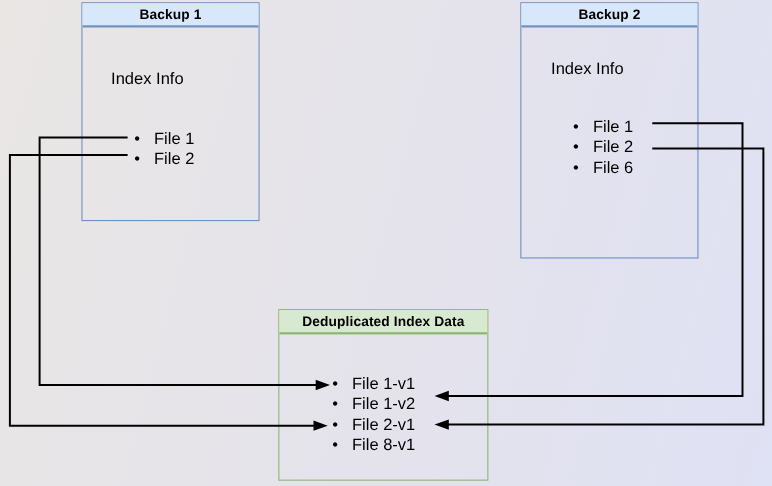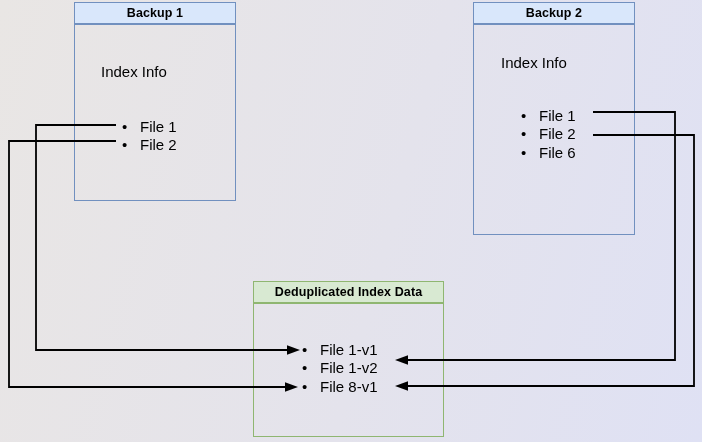--- a/index.html
+++ b/index.html
@@ -80,20 +80,24 @@
       <div class="li">
         <span class="dot"></span>
         <span>File 1-v1</span>
       </div>
       <div class="li">
         <span class="dot"></span>
         <span>File 1-v2</span>
       </div>
       <div class="li">
         <span class="dot"></span>
+        <span>File 2-v1</span>
+      </div>
+      <div class="li">
+        <span class="dot"></span>
         <span>File 8-v1</span>
       </div>
     </div>
   </div>
 
   <svg class="edges" width="702" height="442" viewBox="0 0 702 442">
     <g stroke="#000000" stroke-width="1.8" fill="none">
       <path d="M116 125 L36 125 L36 350 L288 350"></path>
       <path d="M116 141 L9 141 L9 387 L286 387"></path>
       <path d="M593 112 L675 112 L675 360 L407 360"></path>

